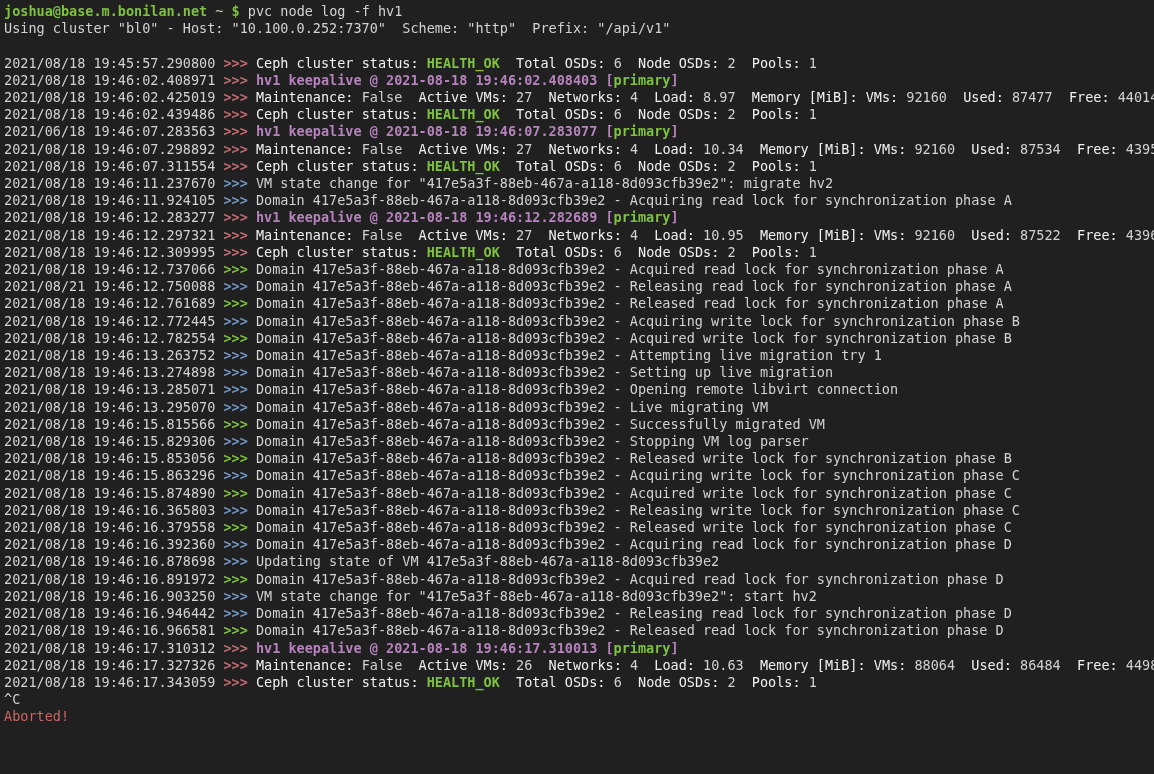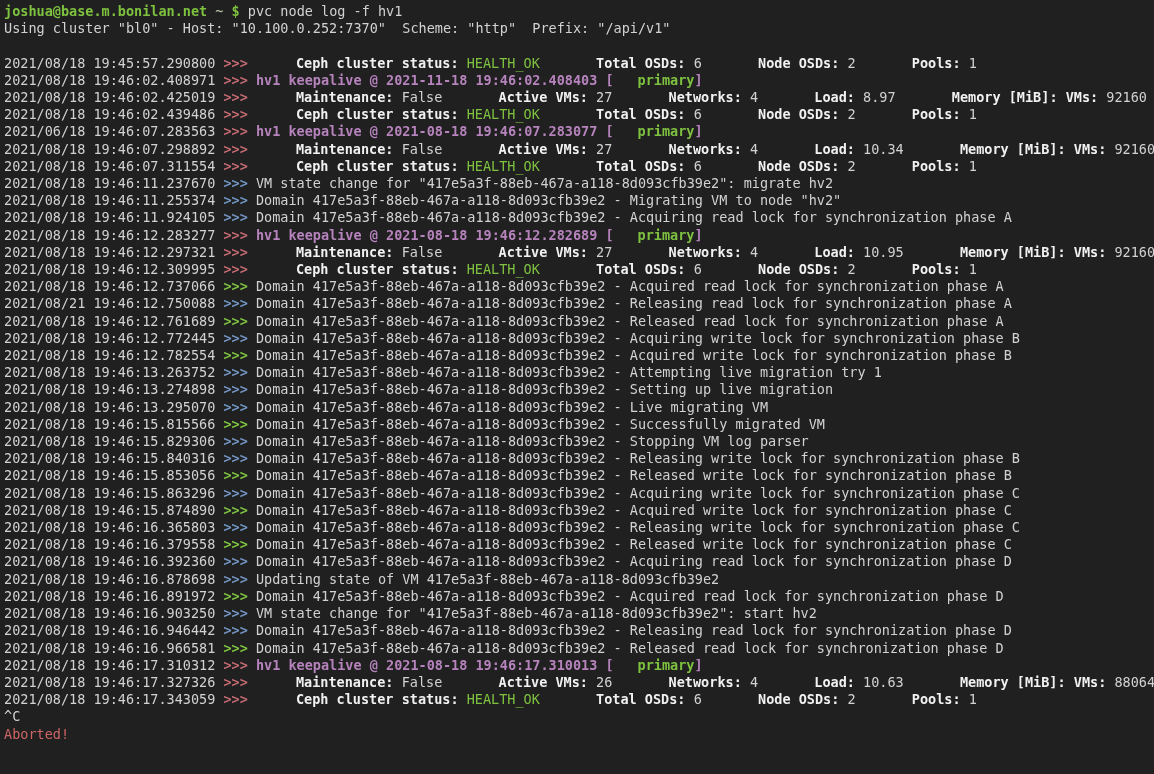--- a/index.html
+++ b/index.html
@@ -9,62 +9,61 @@
     font-family:"DejaVu Sans Mono",monospace;font-size:13.5px;line-height:17.2px;
     padding:3px 0 0 4px;overflow:hidden;
   }
   .line{white-space:pre;min-height:17.2px;}
   .ts{color:var(--fg);text-align:right;}
   .mk{font-weight:bold;}
   .mk.node{color:var(--rose);}
   .mk.info{color:var(--blue);}
   .mk.done{color:var(--green);}
   .sg-plain{color:var(--fg);}
-  .sg-label{color:var(--bright);font-weight:bold;margin-left:40px;}
-  .sg-ok{color:var(--green);font-weight:normal;}
+  .sg-label{color:var(--bright);font-weight:normal;}
+  .sg-ok{color:var(--green);font-weight:bold;}
   .sg-keepalive{color:var(--purple);font-weight:bold;}
-  .sg-primary{color:var(--green);font-weight:bold;margin-left:24px;}
+  .sg-primary{color:var(--green);font-weight:bold;}
   .prompt-user{color:var(--green);font-weight:bold;}
   .prompt-cwd{color:var(--tilde);}
   .prompt-symbol{color:var(--green);font-weight:bold;}
   .prompt-cmd{color:var(--fg);}
   .abort{color:var(--red);}
 </style>
 </head>
 <body>
 
 <div class="terminal" style="--bg: #202020; --fg: #d2d2d2; --bright: #f1f1f1; --green: #7ec23f; --blue: #7295c5; --rose: #c46a72; --purple: #b683bd; --red: #cd6565; --tilde: #b8c4ab;">
   <div class="line"><span class="prompt-user">joshua@base.m.bonilan.net</span><span class="prompt-cwd"> ~ </span><span class="prompt-symbol">$ </span><span class="prompt-cmd">pvc node log -f hv1</span></div>
   <div class="line">Using cluster "bl0" - Host: "10.100.0.252:7370"  Scheme: "http"  Prefix: "/api/v1"</div>
   <div class="line"></div>
   <div>
       <div class="line"><span class="ts">2021/08/18 19:45:57.290800</span><span class="mk node"> &gt;&gt;&gt; </span><span class="sg-label">Ceph cluster status: </span><span class="sg-ok">HEALTH_OK</span><span class="sg-plain">  </span><span class="sg-label">Total OSDs: </span><span class="sg-plain">6  </span><span class="sg-label">Node OSDs: </span><span class="sg-plain">2  </span><span class="sg-label">Pools: </span><span class="sg-plain">1</span></div>
-      <div class="line"><span class="ts">2021/08/18 19:46:02.408971</span><span class="mk node"> &gt;&gt;&gt; </span><span class="sg-keepalive">hv1 keepalive @ 2021-11-18 19:46:02.408403 [</span><span class="sg-primary">primary</span><span class="sg-keepalive">]</span></div>
+      <div class="line"><span class="ts">2021/08/18 19:46:02.408971</span><span class="mk node"> &gt;&gt;&gt; </span><span class="sg-keepalive">hv1 keepalive @ 2021-08-18 19:46:02.408403 [</span><span class="sg-primary">primary</span><span class="sg-keepalive">]</span></div>
       <div class="line"><span class="ts">2021/08/18 19:46:02.425019</span><span class="mk node"> &gt;&gt;&gt; </span><span class="sg-label">Maintenance: </span><span class="sg-plain">False  </span><span class="sg-label">Active VMs: </span><span class="sg-plain">27  </span><span class="sg-label">Networks: </span><span class="sg-plain">4  </span><span class="sg-label">Load: </span><span class="sg-plain">8.97  </span><span class="sg-label">Memory [MiB]: VMs: </span><span class="sg-plain">92160  </span><span class="sg-label">Used: </span><span class="sg-plain">87477  </span><span class="sg-label">Free: </span><span class="sg-plain">44014</span></div>
       <div class="line"><span class="ts">2021/08/18 19:46:02.439486</span><span class="mk node"> &gt;&gt;&gt; </span><span class="sg-label">Ceph cluster status: </span><span class="sg-ok">HEALTH_OK</span><span class="sg-plain">  </span><span class="sg-label">Total OSDs: </span><span class="sg-plain">6  </span><span class="sg-label">Node OSDs: </span><span class="sg-plain">2  </span><span class="sg-label">Pools: </span><span class="sg-plain">1</span></div>
       <div class="line"><span class="ts">2021/06/18 19:46:07.283563</span><span class="mk node"> &gt;&gt;&gt; </span><span class="sg-keepalive">hv1 keepalive @ 2021-08-18 19:46:07.283077 [</span><span class="sg-primary">primary</span><span class="sg-keepalive">]</span></div>
       <div class="line"><span class="ts">2021/08/18 19:46:07.298892</span><span class="mk node"> &gt;&gt;&gt; </span><span class="sg-label">Maintenance: </span><span class="sg-plain">False  </span><span class="sg-label">Active VMs: </span><span class="sg-plain">27  </span><span class="sg-label">Networks: </span><span class="sg-plain">4  </span><span class="sg-label">Load: </span><span class="sg-plain">10.34  </span><span class="sg-label">Memory [MiB]: VMs: </span><span class="sg-plain">92160  </span><span class="sg-label">Used: </span><span class="sg-plain">87534  </span><span class="sg-label">Free: </span><span class="sg-plain">43951</span></div>
       <div class="line"><span class="ts">2021/08/18 19:46:07.311554</span><span class="mk node"> &gt;&gt;&gt; </span><span class="sg-label">Ceph cluster status: </span><span class="sg-ok">HEALTH_OK</span><span class="sg-plain">  </span><span class="sg-label">Total OSDs: </span><span class="sg-plain">6  </span><span class="sg-label">Node OSDs: </span><span class="sg-plain">2  </span><span class="sg-label">Pools: </span><span class="sg-plain">1</span></div>
       <div class="line"><span class="ts">2021/08/18 19:46:11.237670</span><span class="mk info"> &gt;&gt;&gt; </span><span class="sg-plain">VM state change for "417e5a3f-88eb-467a-a118-8d093cfb39e2": migrate hv2</span></div>
-      <div class="line"><span class="ts">2021/08/18 19:46:11.255374</span><span class="mk info"> &gt;&gt;&gt; </span><span class="sg-plain">Domain 417e5a3f-88eb-467a-a118-8d093cfb39e2 - Migrating VM to node "hv2"</span></div>
       <div class="line"><span class="ts">2021/08/18 19:46:11.924105</span><span class="mk info"> &gt;&gt;&gt; </span><span class="sg-plain">Domain 417e5a3f-88eb-467a-a118-8d093cfb39e2 - Acquiring read lock for synchronization phase A</span></div>
       <div class="line"><span class="ts">2021/08/18 19:46:12.283277</span><span class="mk node"> &gt;&gt;&gt; </span><span class="sg-keepalive">hv1 keepalive @ 2021-08-18 19:46:12.282689 [</span><span class="sg-primary">primary</span><span class="sg-keepalive">]</span></div>
       <div class="line"><span class="ts">2021/08/18 19:46:12.297321</span><span class="mk node"> &gt;&gt;&gt; </span><span class="sg-label">Maintenance: </span><span class="sg-plain">False  </span><span class="sg-label">Active VMs: </span><span class="sg-plain">27  </span><span class="sg-label">Networks: </span><span class="sg-plain">4  </span><span class="sg-label">Load: </span><span class="sg-plain">10.95  </span><span class="sg-label">Memory [MiB]: VMs: </span><span class="sg-plain">92160  </span><span class="sg-label">Used: </span><span class="sg-plain">87522  </span><span class="sg-label">Free: </span><span class="sg-plain">43961</span></div>
       <div class="line"><span class="ts">2021/08/18 19:46:12.309995</span><span class="mk node"> &gt;&gt;&gt; </span><span class="sg-label">Ceph cluster status: </span><span class="sg-ok">HEALTH_OK</span><span class="sg-plain">  </span><span class="sg-label">Total OSDs: </span><span class="sg-plain">6  </span><span class="sg-label">Node OSDs: </span><span class="sg-plain">2  </span><span class="sg-label">Pools: </span><span class="sg-plain">1</span></div>
       <div class="line"><span class="ts">2021/08/18 19:46:12.737066</span><span class="mk done"> &gt;&gt;&gt; </span><span class="sg-plain">Domain 417e5a3f-88eb-467a-a118-8d093cfb39e2 - Acquired read lock for synchronization phase A</span></div>
       <div class="line"><span class="ts">2021/08/21 19:46:12.750088</span><span class="mk info"> &gt;&gt;&gt; </span><span class="sg-plain">Domain 417e5a3f-88eb-467a-a118-8d093cfb39e2 - Releasing read lock for synchronization phase A</span></div>
       <div class="line"><span class="ts">2021/08/18 19:46:12.761689</span><span class="mk done"> &gt;&gt;&gt; </span><span class="sg-plain">Domain 417e5a3f-88eb-467a-a118-8d093cfb39e2 - Released read lock for synchronization phase A</span></div>
       <div class="line"><span class="ts">2021/08/18 19:46:12.772445</span><span class="mk info"> &gt;&gt;&gt; </span><span class="sg-plain">Domain 417e5a3f-88eb-467a-a118-8d093cfb39e2 - Acquiring write lock for synchronization phase B</span></div>
       <div class="line"><span class="ts">2021/08/18 19:46:12.782554</span><span class="mk done"> &gt;&gt;&gt; </span><span class="sg-plain">Domain 417e5a3f-88eb-467a-a118-8d093cfb39e2 - Acquired write lock for synchronization phase B</span></div>
       <div class="line"><span class="ts">2021/08/18 19:46:13.263752</span><span class="mk info"> &gt;&gt;&gt; </span><span class="sg-plain">Domain 417e5a3f-88eb-467a-a118-8d093cfb39e2 - Attempting live migration try 1</span></div>
       <div class="line"><span class="ts">2021/08/18 19:46:13.274898</span><span class="mk info"> &gt;&gt;&gt; </span><span class="sg-plain">Domain 417e5a3f-88eb-467a-a118-8d093cfb39e2 - Setting up live migration</span></div>
+      <div class="line"><span class="ts">2021/08/18 19:46:13.285071</span><span class="mk info"> &gt;&gt;&gt; </span><span class="sg-plain">Domain 417e5a3f-88eb-467a-a118-8d093cfb39e2 - Opening remote libvirt connection</span></div>
       <div class="line"><span class="ts">2021/08/18 19:46:13.295070</span><span class="mk info"> &gt;&gt;&gt; </span><span class="sg-plain">Domain 417e5a3f-88eb-467a-a118-8d093cfb39e2 - Live migrating VM</span></div>
       <div class="line"><span class="ts">2021/08/18 19:46:15.815566</span><span class="mk done"> &gt;&gt;&gt; </span><span class="sg-plain">Domain 417e5a3f-88eb-467a-a118-8d093cfb39e2 - Successfully migrated VM</span></div>
       <div class="line"><span class="ts">2021/08/18 19:46:15.829306</span><span class="mk info"> &gt;&gt;&gt; </span><span class="sg-plain">Domain 417e5a3f-88eb-467a-a118-8d093cfb39e2 - Stopping VM log parser</span></div>
-      <div class="line"><span class="ts">2021/08/18 19:46:15.840316</span><span class="mk info"> &gt;&gt;&gt; </span><span class="sg-plain">Domain 417e5a3f-88eb-467a-a118-8d093cfb39e2 - Releasing write lock for synchronization phase B</span></div>
       <div class="line"><span class="ts">2021/08/18 19:46:15.853056</span><span class="mk done"> &gt;&gt;&gt; </span><span class="sg-plain">Domain 417e5a3f-88eb-467a-a118-8d093cfb39e2 - Released write lock for synchronization phase B</span></div>
       <div class="line"><span class="ts">2021/08/18 19:46:15.863296</span><span class="mk info"> &gt;&gt;&gt; </span><span class="sg-plain">Domain 417e5a3f-88eb-467a-a118-8d093cfb39e2 - Acquiring write lock for synchronization phase C</span></div>
       <div class="line"><span class="ts">2021/08/18 19:46:15.874890</span><span class="mk done"> &gt;&gt;&gt; </span><span class="sg-plain">Domain 417e5a3f-88eb-467a-a118-8d093cfb39e2 - Acquired write lock for synchronization phase C</span></div>
       <div class="line"><span class="ts">2021/08/18 19:46:16.365803</span><span class="mk info"> &gt;&gt;&gt; </span><span class="sg-plain">Domain 417e5a3f-88eb-467a-a118-8d093cfb39e2 - Releasing write lock for synchronization phase C</span></div>
       <div class="line"><span class="ts">2021/08/18 19:46:16.379558</span><span class="mk done"> &gt;&gt;&gt; </span><span class="sg-plain">Domain 417e5a3f-88eb-467a-a118-8d093cfb39e2 - Released write lock for synchronization phase C</span></div>
       <div class="line"><span class="ts">2021/08/18 19:46:16.392360</span><span class="mk info"> &gt;&gt;&gt; </span><span class="sg-plain">Domain 417e5a3f-88eb-467a-a118-8d093cfb39e2 - Acquiring read lock for synchronization phase D</span></div>
       <div class="line"><span class="ts">2021/08/18 19:46:16.878698</span><span class="mk info"> &gt;&gt;&gt; </span><span class="sg-plain">Updating state of VM 417e5a3f-88eb-467a-a118-8d093cfb39e2</span></div>
       <div class="line"><span class="ts">2021/08/18 19:46:16.891972</span><span class="mk done"> &gt;&gt;&gt; </span><span class="sg-plain">Domain 417e5a3f-88eb-467a-a118-8d093cfb39e2 - Acquired read lock for synchronization phase D</span></div>
       <div class="line"><span class="ts">2021/08/18 19:46:16.903250</span><span class="mk info"> &gt;&gt;&gt; </span><span class="sg-plain">VM state change for "417e5a3f-88eb-467a-a118-8d093cfb39e2": start hv2</span></div>
       <div class="line"><span class="ts">2021/08/18 19:46:16.946442</span><span class="mk info"> &gt;&gt;&gt; </span><span class="sg-plain">Domain 417e5a3f-88eb-467a-a118-8d093cfb39e2 - Releasing read lock for synchronization phase D</span></div>

